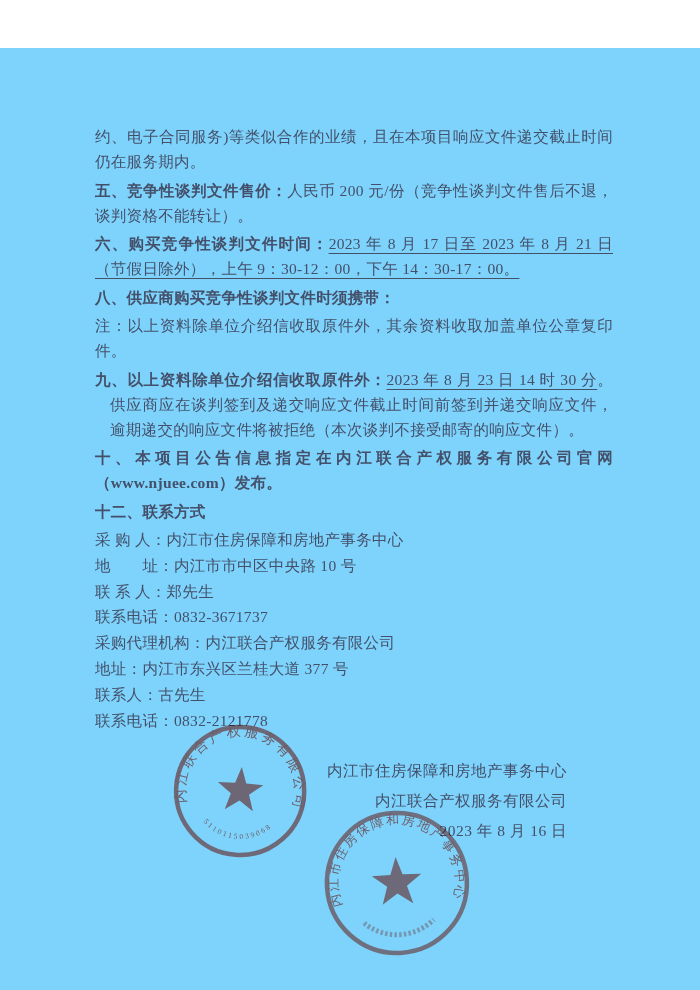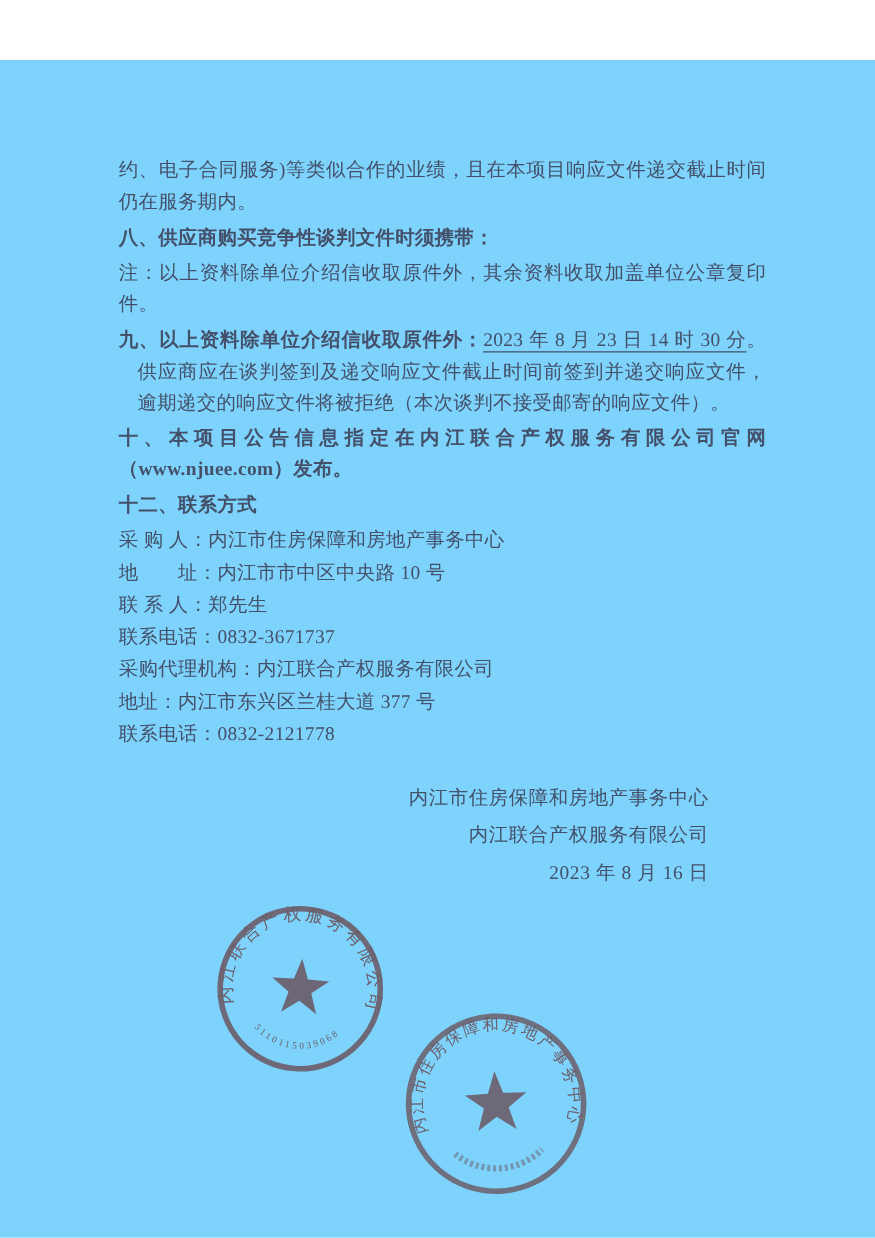--- a/index.html
+++ b/index.html
@@ -32,21 +32,27 @@
 </style>
 </head>
 <body>
 
 <div class="page">
 
   <div class="content">
 
     <p>约、电子合同服务)等类似合作的业绩，且在本项目响应文件递交截止时间仍在服务期内。</p>
 
+    <p>
+      <span class="lbl">五、竞争性谈判文件售价：</span><span>人民币 200 元/份（竞争性谈判文件售后不退，谈判资格不能转让）。</span>
+    </p>
 
+    <p>
+      <span class="lbl">六、购买竞争性谈判文件时间：</span><span class="u">2023 年 8 月 17 日至 2023 年 8 月 21 日（节假日除外），上午 9：30-12：00，下午 14：30-17：00。</span>
+    </p>
 
 
     <p>
       <span class="lbl">八、供应商购买竞争性谈判文件时须携带：</span>
     </p>
 
 
     <p>注：以上资料除单位介绍信收取原件外，其余资料收取加盖单位公章复印件。</p>
 
     <p class="hang">
@@ -61,20 +67,21 @@
     <p>
       <span class="lbl">十二、联系方式</span>
     </p>
 
     <div class="contact">采 购 人：内江市住房保障和房地产事务中心</div>
     <div class="contact">地　　址：内江市市中区中央路 10 号</div>
     <div class="contact">联 系 人：郑先生</div>
     <div class="contact">联系电话：0832-3671737</div>
     <div class="contact">采购代理机构：内江联合产权服务有限公司</div>
     <div class="contact">地址：内江市东兴区兰桂大道 377 号</div>
+    <div class="contact">联系人：古先生</div>
     <div class="contact">联系电话：0832-2121778</div>
 
     <div class="sig">
       <div>内江市住房保障和房地产事务中心</div>
       <div>内江联合产权服务有限公司</div>
       <div>2023 年 8 月 16 日</div>
     </div>
 
   </div>
 

